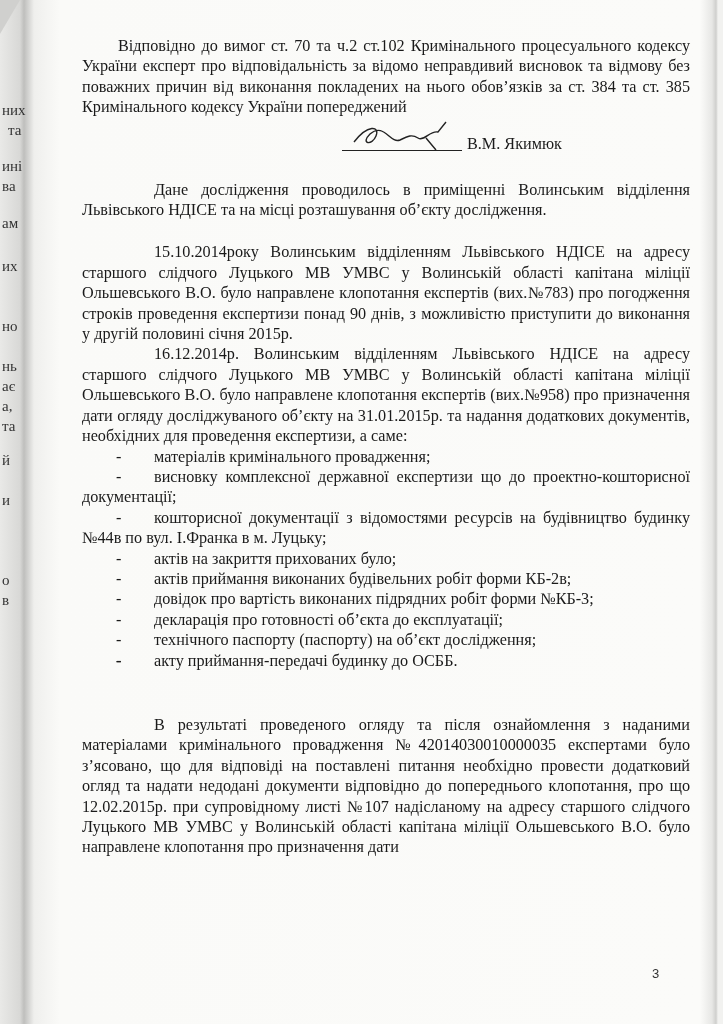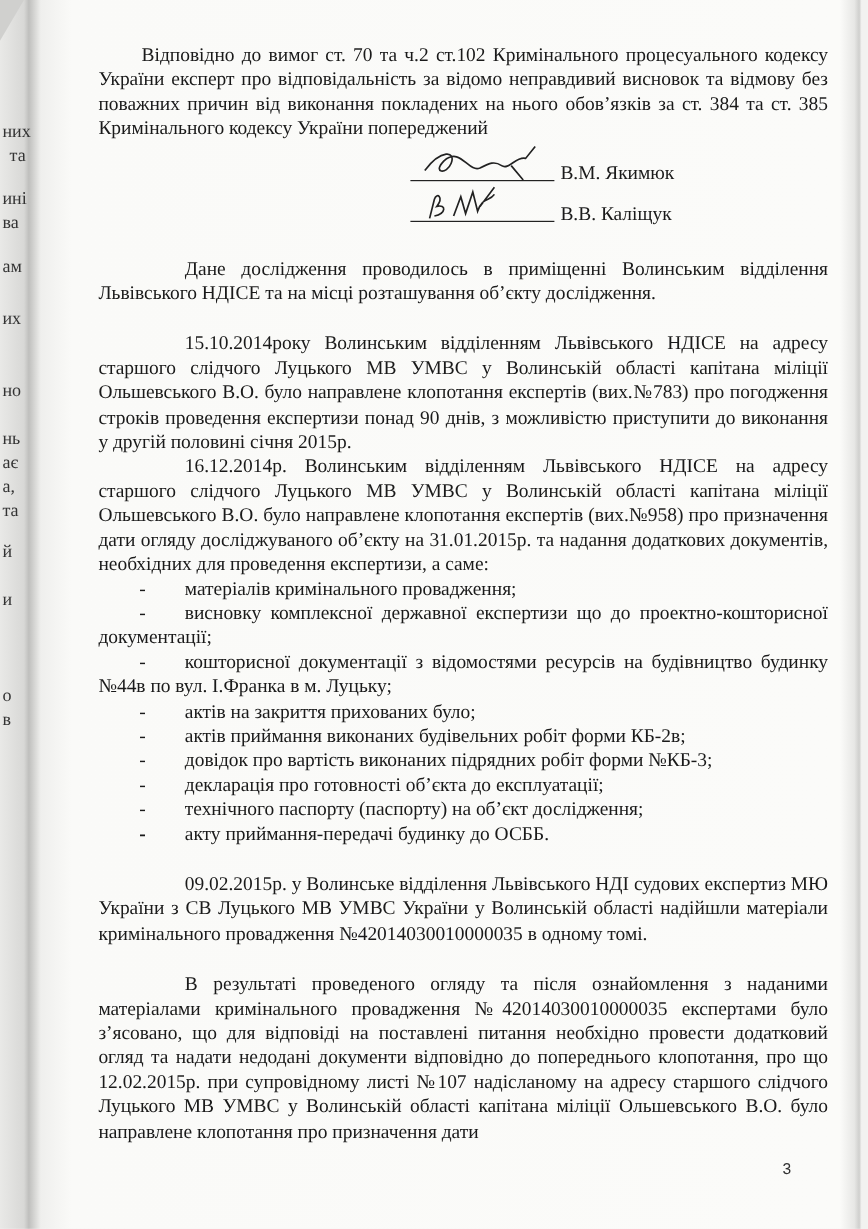--- a/index.html
+++ b/index.html
@@ -49,27 +49,20 @@
   <div class="content">
     <p class="indent">Відповідно до вимог ст. 70 та ч.2 ст.102 Кримінального процесуального кодексу України експерт про відповідальність за відомо неправдивий висновок та відмову без поважних причин від виконання покладених на нього обов’язків за ст. 384 та ст. 385 Кримінального кодексу України попереджений</p>
 
     <div class="sig-row" style="margin-top:4px">
       <svg class="sig-mark" viewBox="0 0 110 32">
         <path d="M4 22 C18 4, 30 6, 26 16 C22 26, 10 24, 20 14 C34 2, 40 24, 50 20 C58 16, 62 14, 68 18 C74 22, 80 10, 88 12 L96 2 M76 18 L86 30" fill="none" stroke="#222" stroke-width="1.4"></path>
       </svg>
       <div class="sig-line"></div>
       <span class="sig-name">В.М. Якимюк</span>
     </div>
-    <div class="sig-row">
-      <svg class="sig-mark" viewBox="0 0 110 32">
-        <path d="M8 28 L12 12 C14 6, 20 10, 14 18 C22 16, 22 24, 12 26 M28 26 L34 10 L38 24 L44 6 L48 22 C52 10, 58 14, 62 8 M50 18 L62 2" fill="none" stroke="#222" stroke-width="1.4"></path>
-      </svg>
-      <div class="sig-line"></div>
-      <span class="sig-name">В.В. Каліщук</span>
-    </div>
 
     <div class="gap" style="height:24px"></div>
     <p class="indent2">Дане дослідження проводилось в приміщенні Волинським відділення Львівського НДІСЕ та на місці розташування об’єкту дослідження.</p>
     <div class="gap" style="height:22px"></div>
 
     <p class="indent2">15.10.2014року Волинським відділенням Львівського НДІСЕ на адресу старшого слідчого Луцького МВ УМВС у Волинській області капітана міліції Ольшевського В.О. було направлене клопотання експертів (вих.№783) про погодження строків проведення експертизи понад 90 днів, з можливістю приступити до виконання у другій половині січня 2015р.</p>
     <p class="indent2">16.12.2014р. Волинським відділенням Львівського НДІСЕ на адресу старшого слідчого Луцького МВ УМВС у Волинській області капітана міліції Ольшевського В.О. було направлене клопотання експертів (вих.№958) про призначення дати огляду досліджуваного об’єкту на 31.01.2015р. та надання додаткових документів, необхідних для проведення експертизи, а саме:</p>
 
     <div>
       <div class="list-item"><span class="dash">-</span><span>матеріалів кримінального провадження;</span></div>
@@ -78,19 +71,18 @@
       <div class="list-item"><span class="dash">-</span><span>актів на закриття прихованих було;</span></div>
       <div class="list-item"><span class="dash">-</span><span>актів приймання виконаних будівельних робіт форми КБ-2в;</span></div>
       <div class="list-item"><span class="dash">-</span><span>довідок про вартість виконаних підрядних робіт форми №КБ-3;</span></div>
       <div class="list-item"><span class="dash">-</span><span>декларація про готовності об’єкта до експлуатації;</span></div>
       <div class="list-item"><span class="dash">-</span><span>технічного паспорту (паспорту) на об’єкт дослідження;</span></div>
       <div class="list-item"><span class="dash">-</span></div>
       <div class="list-item"><span class="dash">-</span><span>акту приймання-передачі будинку до ОСББ.</span></div>
     </div>
 
     <div class="gap" style="height:22px"></div>
-    <p class="indent2">09.02.2015р. у Волинське відділення Львівського НДІ судових експертиз МЮ України з СВ Луцького МВ УМВС України у Волинській області надійшли матеріали кримінального провадження №42014030010000035 в одному томі.</p>
     <div class="gap" style="height:22px"></div>
     <p class="indent2">В результаті проведеного огляду та після ознайомлення з наданими матеріалами кримінального провадження №42014030010000035 експертами було з’ясовано, що для відповіді на поставлені питання необхідно провести додатковий огляд та надати недодані документи відповідно до попереднього клопотання, про що 12.02.2015р. при супровідному листі №107 надісланому на адресу старшого слідчого Луцького МВ УМВС у Волинській області капітана міліції Ольшевського В.О. було направлене клопотання про призначення дати</p>
   </div>
 
   <div class="page-num">3</div>
 </div>
 
 </body></html>

